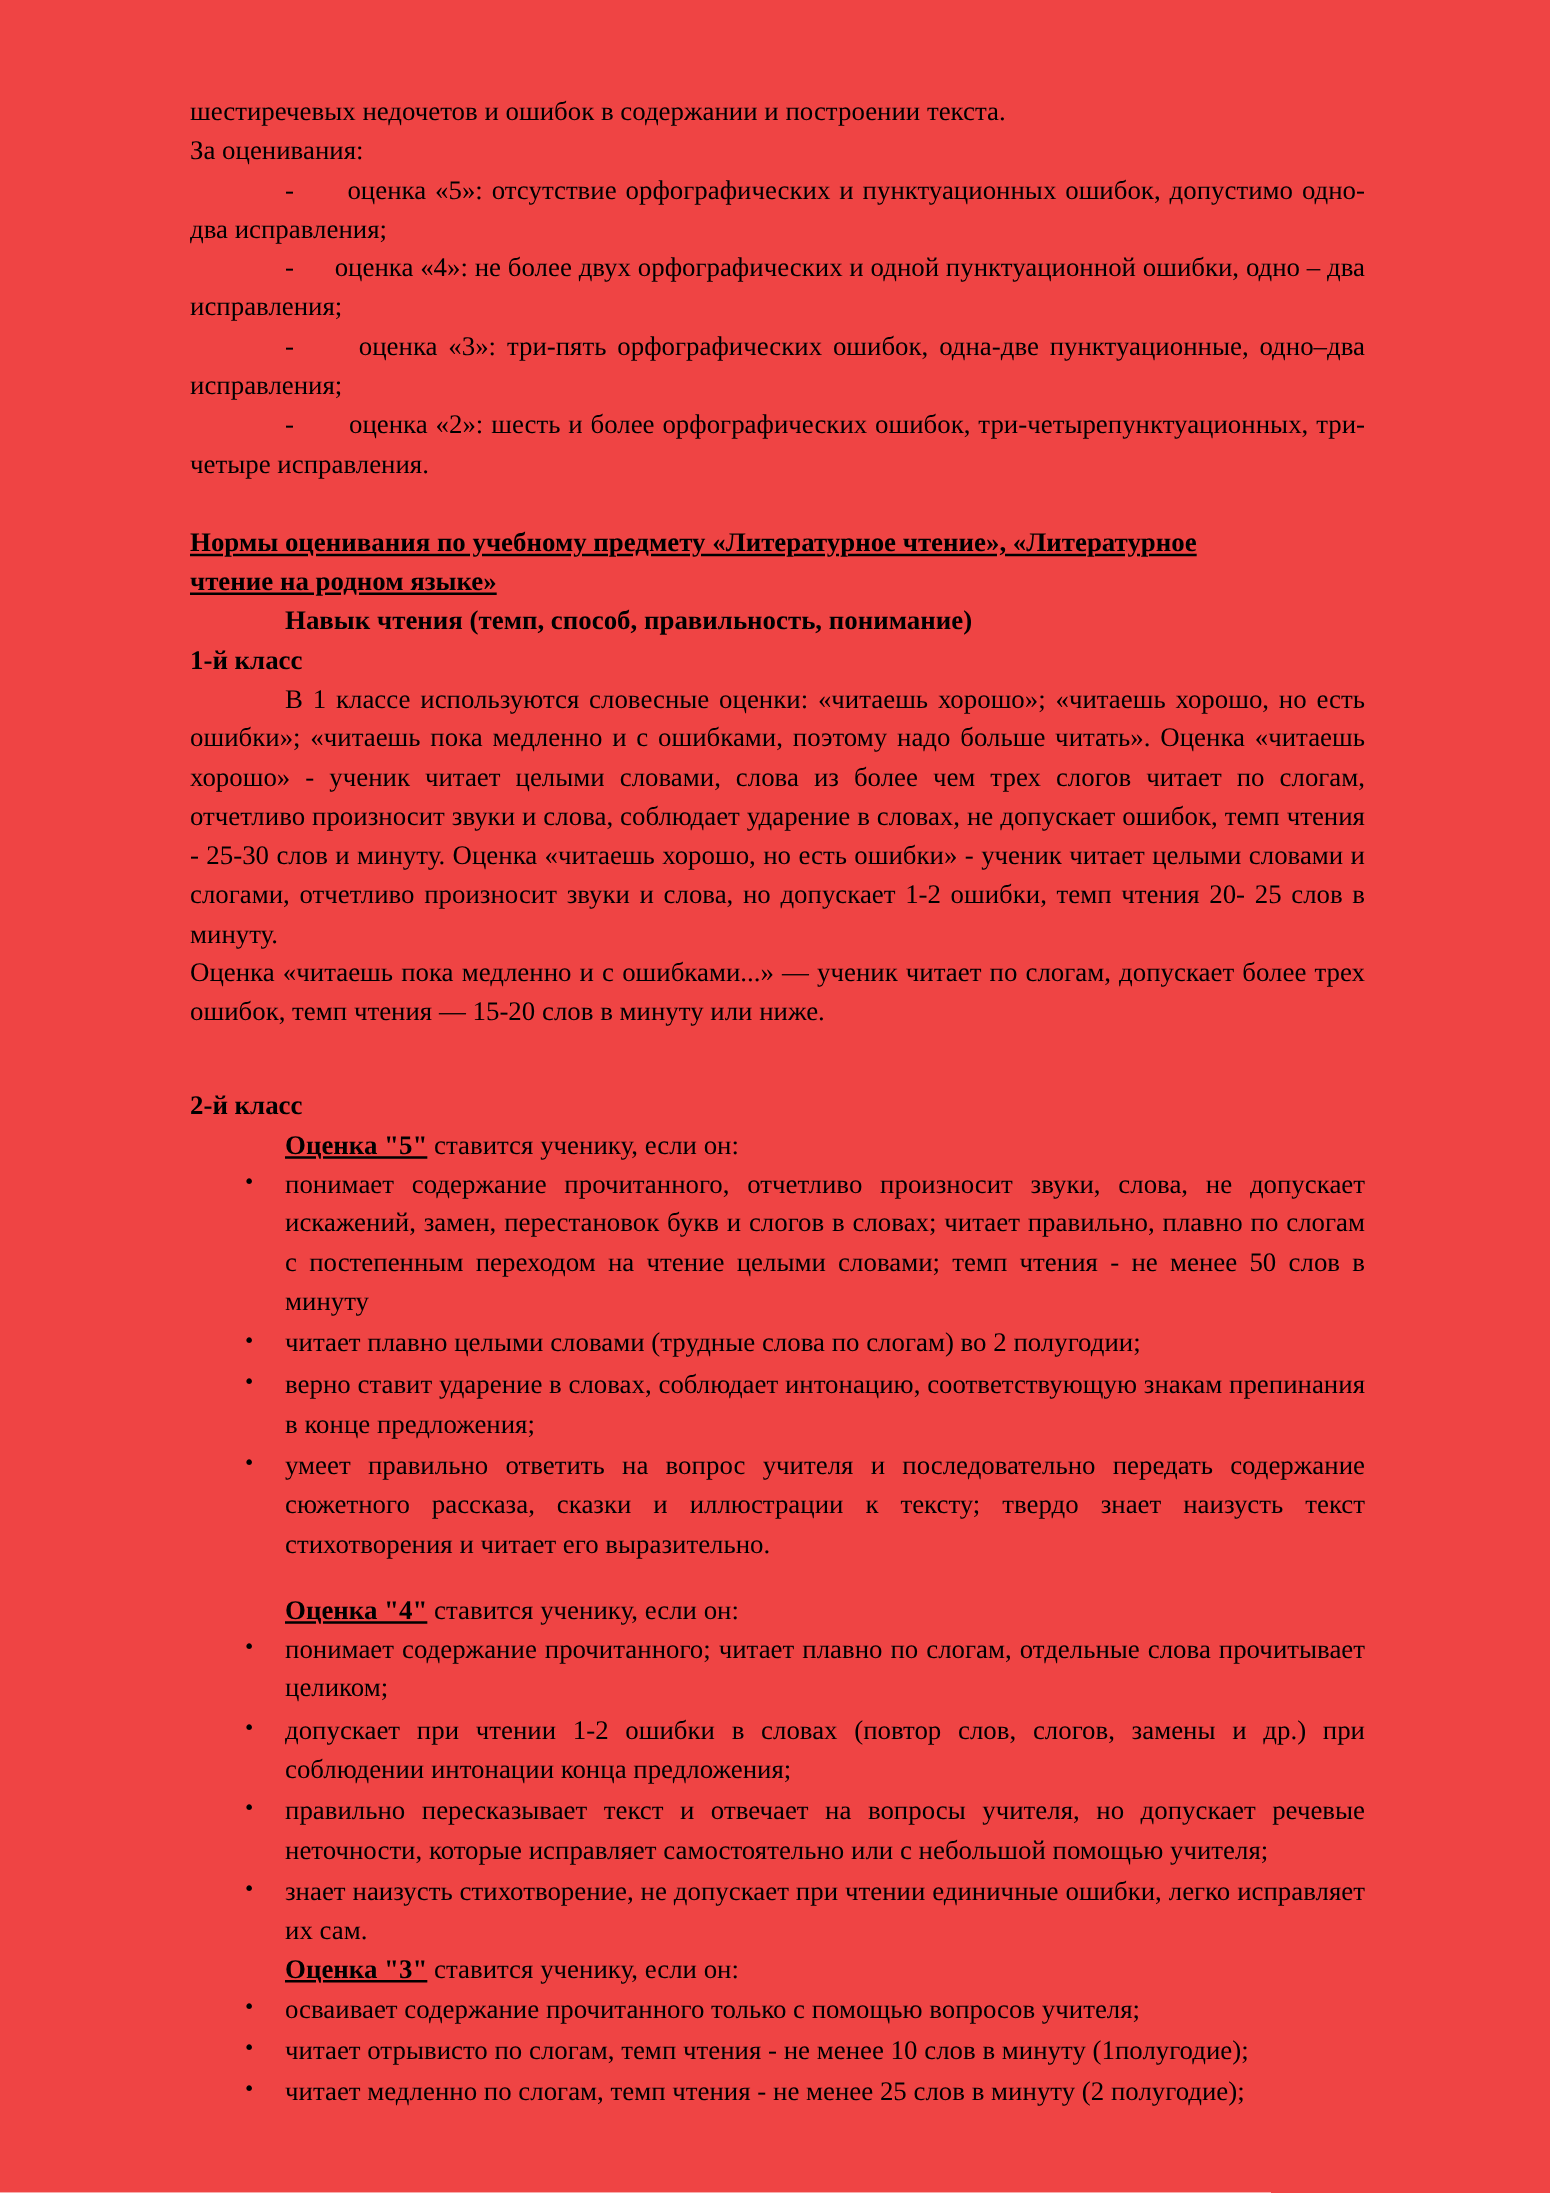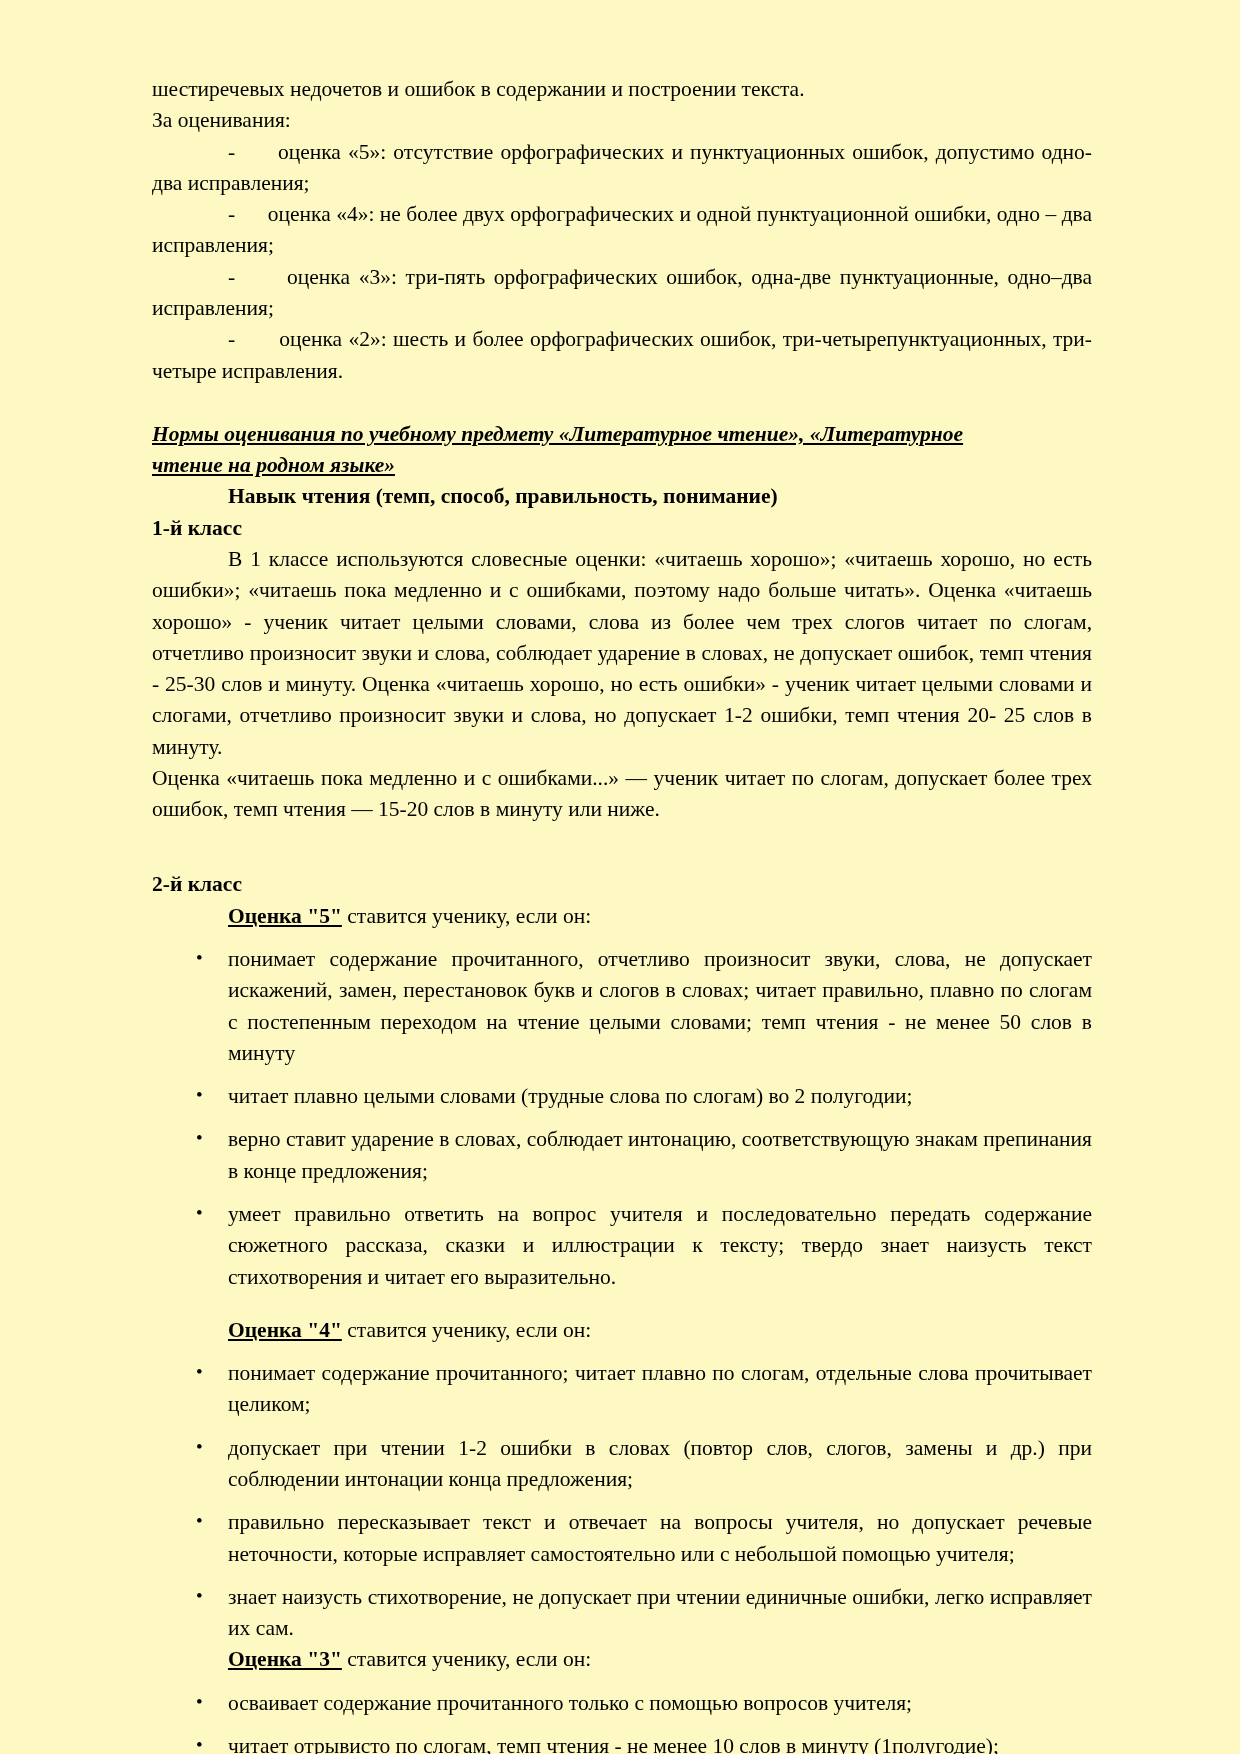--- a/index.html
+++ b/index.html
@@ -10,21 +10,21 @@
   }
   body {
     font-family: "Liberation Serif", "DejaVu Serif", serif;
     color: #000000;
   }
   .page {
     width: 1240px;
     height: 1754px;
     box-sizing: border-box;
     position: relative;
-    background: #fef9c3;
+    background: #ef4444;
     margin: 0 auto;
     overflow: hidden;
   }
   .content {
     position: absolute;
     left: 152px;
     top: 74px;
     width: 940px;
   }
   p {
@@ -47,42 +47,41 @@
   .bu { font-weight: bold; text-decoration: underline; }
 
   .heading-underlined {
     font-weight: bold;
     text-decoration: underline;
     text-align: justify;
     text-justify: inter-word;
     font-size: 21.5px;
     line-height: 1.455;
     margin: 0;
-    font-style: italic;
   }
   .heading-underlined .lastline {
     display: inline;
   }
   .spacer-md { height: 22px; }
   .spacer-lg { height: 32px; }
   .spacer-xl { height: 44px; }
 
   ul.bullets {
     margin: 0;
     padding: 0;
     list-style: none;
   }
   ul.bullets > li {
     position: relative;
     padding-left: 76px;
     font-size: 21.5px;
     line-height: 1.455;
     text-align: justify;
     text-justify: inter-word;
-    margin: 12px 0 2px 0;
+    margin: 0 0 2px 0;
   }
   ul.bullets > li::before {
     content: "\2022";
     position: absolute;
     left: 44px;
     top: 0;
     font-size: 19px;
     line-height: 1.52;
   }
   ul.bullets > li:last-child {

